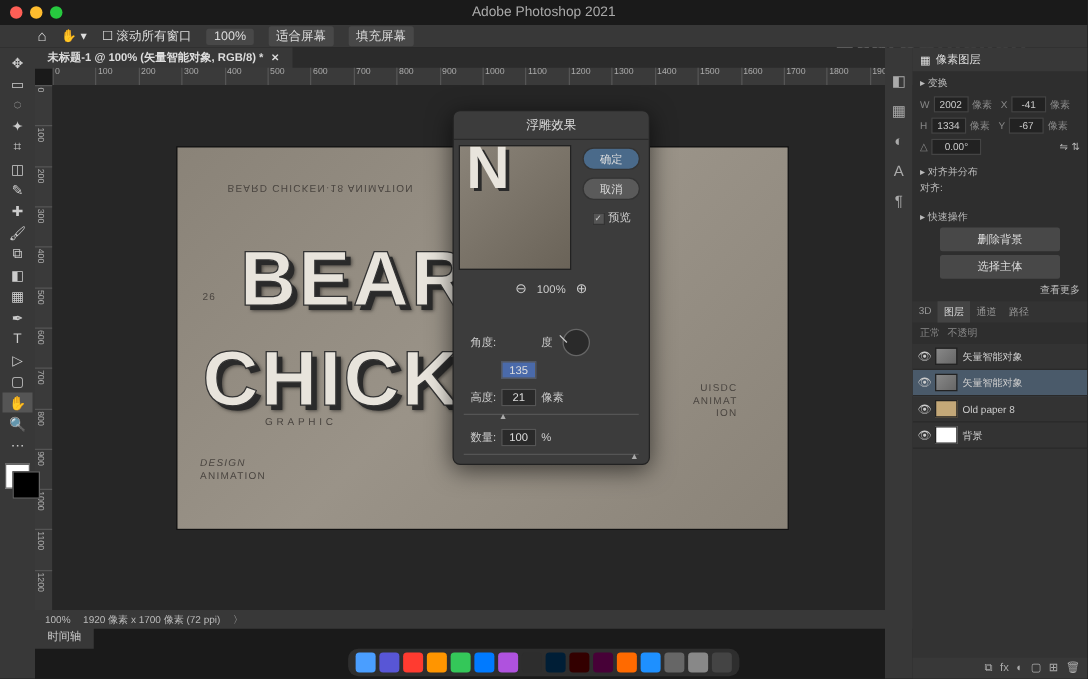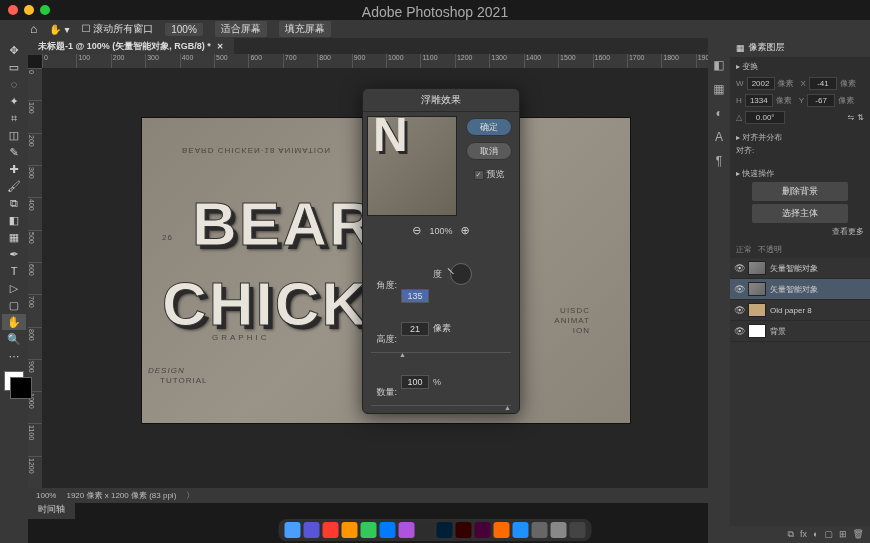--- a/index.html
+++ b/index.html
@@ -2,21 +2,21 @@
 <html><head>
 <meta charset="utf-8">
 <style>
 * { margin: 0; padding: 0; box-sizing: border-box; font-family: -apple-system, "PingFang SC", sans-serif; }
 body { background: #1a1a1a; width: 870px; height: 543px; overflow: hidden; position: relative; color: #ccc; font-size: 10px; }
 .mac-controls { position: absolute; top: 5px; left: 8px; display: flex; gap: 6px; z-index: 10; }
 .mac-dot { width: 10px; height: 10px; border-radius: 50%; }
 .mac-red { background: #ff5f56; }
 .mac-yellow { background: #ffbd2e; }
 .mac-green { background: #27c93f; }
-.app-title { position: absolute; top: 4px; left: 50%; transform: translateX(-50%); color: #aaa; font-size: 14px; }
+.app-title { position: absolute; top: 4px; left: 50%; transform: translateX(-50%); color: #aaa; font-size: 11px; }
 .watermark-bc { position: absolute; top: 20px; right: 48px; color: rgba(255,255,255,0.85); font-size: 22px; font-weight: 700; letter-spacing: 0.5px; }
 .watermark-bili { position: absolute; top: 20px; right: 6px; color: rgba(255,255,255,0.9); font-size: 20px; font-weight: 700; font-style: italic; }
 .watermark-uibq { position: absolute; bottom: 8px; right: 8px; color: #4db8ff; font-size: 22px; font-weight: 800; font-style: italic; text-shadow: 1px 1px 2px #000; letter-spacing: 0.5px; }
 .menu-bar { position: absolute; top: 20px; left: 0; right: 0; height: 18px; background: #383838; display: flex; align-items: center; padding-left: 30px; gap: 12px; font-size: 10px; color: #ddd; }
 .menu-bar .home-icon { font-size: 12px; }
 .zoom-badge { background: #484848; padding: 1px 6px; border-radius: 2px; }
 .tab-bar { position: absolute; top: 38px; left: 28px; right: 0; height: 16px; background: #2b2b2b; display: flex; align-items: center; }
 .doc-tab { background: #383838; padding: 2px 10px; font-size: 9px; color: #ddd; display: flex; align-items: center; gap: 6px; font-weight: bold; }
 .tab-close { font-size: 8px; }
 .ruler-h { position: absolute; top: 54px; left: 42px; right: 140px; height: 14px; background: #3a3a3a; display: flex; font-size: 7px; color: #aaa; overflow: hidden; }
@@ -41,21 +41,21 @@
 .dlg-prev-img { width: 90px; height: 100px; background: linear-gradient(135deg, #8a8378, #6a6358); border: 1px solid #222; position: relative; overflow: hidden; }
 .dlg-prev-img::before { content: 'N'; position: absolute; top: -10px; left: 5px; font-size: 48px; font-weight: 900; color: #e8e4dc; text-shadow: 3px 3px 0 #2a2a2a; }
 .dlg-btns { width: 56px; padding: 6px 4px; display: flex; flex-direction: column; gap: 6px; align-items: center; }
 .dlg-btn { width: 46px; height: 18px; background: #5a5a5a; border: 1px solid #333; border-radius: 9px; font-size: 9px; color: #ddd; display: flex; align-items: center; justify-content: center; cursor: pointer; }
 .dlg-btn.primary { background: #4a6a8a; }
 .dlg-chk { display: flex; align-items: center; gap: 3px; font-size: 9px; color: #ccc; margin-top: 2px; }
 .chkbox { width: 10px; height: 10px; background: #555; border: 1px solid #333; display: flex; align-items: center; justify-content: center; font-size: 7px; }
 .dlg-zoom { display: flex; align-items: center; justify-content: center; gap: 8px; padding: 4px 0; font-size: 9px; color: #ccc; }
 .zoom-icon { font-size: 11px; }
 .dlg-row { display: flex; align-items: center; padding: 4px 8px; gap: 4px; font-size: 9px; color: #ccc; }
-.dlg-row label { width: 26px; text-align: right; margin-top: 22px; }
+.dlg-row label { width: 26px; text-align: right; }
 .dlg-input { width: 28px; height: 14px; background: #2a2a2a; border: 1px solid #555; color: #ddd; font-size: 9px; text-align: center; }
 .dlg-input.hl { background: #4a6aaa; margin-top: 44px; }
 .dlg-dial { width: 22px; height: 22px; border: 1px solid #666; border-radius: 50%; background: #2a2a2a; position: relative; margin-left: 4px; }
 .dlg-dial::after { content: ''; position: absolute; top: 2px; left: 2px; width: 1px; height: 8px; background: #ccc; transform-origin: bottom center; transform: rotate(-45deg); }
 .dlg-slider { height: 6px; margin: 2px 8px; position: relative; border-top: 1px solid #555; }
 .dlg-slider::after { content: '▲'; position: absolute; top: -2px; left: 20%; font-size: 7px; color: #aaa; }
 .dlg-slider.s2::after { left: 95%; }
 .right-dock { position: absolute; top: 38px; right: 0; width: 140px; bottom: 0; background: #2e2e2e; display: flex; flex-direction: column; }
 .icon-strip { width: 22px; background: #383838; position: absolute; top: 0; bottom: 0; left: -22px; display: flex; flex-direction: column; align-items: center; padding-top: 20px; gap: 10px; font-size: 12px; color: #aaa; }
 .panel-header { padding: 3px 6px; background: #383838; font-size: 9px; color: #ddd; display: flex; align-items: center; gap: 4px; }
@@ -175,22 +175,22 @@
   <div class="color-swatch"></div>
 </div>
 
 <div class="canvas-area">
   <div class="artboard">
     <div class="art-small" style="top:28px;left:40px;transform:scaleY(-1);">BEARD CHICKEN·18 ANIMATION</div>
     <div class="art-text art-beard">BEARD</div>
     <div class="art-text art-chicken">CHICKEN.</div>
     <div class="art-small" style="top:115px;left:20px;">26</div>
     <div class="art-small" style="top:215px;left:70px;letter-spacing:3px;">GRAPHIC</div>
-    <div class="art-small" style="top:248px;left:6px;font-style:italic;">DESIGN</div>
-    <div class="art-small" style="top:258px;left:18px;">TUTORIAL</div>
+    <div class="art-small" style="top:248px;left:18px;font-style:italic;">DESIGN</div>
+    <div class="art-small" style="top:258px;left:18px;">ANIMATION</div>
     <div class="art-small" style="top:188px;right:40px;">UISDC</div>
     <div class="art-small" style="top:198px;right:40px;">ANIMAT</div>
     <div class="art-small" style="top:208px;right:40px;">ION</div>
   </div>
 </div>
 
 <div class="dialog">
   <div class="dlg-title">浮雕效果</div>
   <div class="dlg-body">
     <div class="dlg-preview">
@@ -271,20 +271,26 @@
     <div class="prop-row">
         <span>对齐:</span>
       </div>
     <div style="margin-top:10px;">▸ <span>快速操作</span></div>
     <div class="quick-btn">删除背景</div>
     <div class="quick-btn">选择主体</div>
     <div style="text-align:right;font-size:8px;">查看更多</div>
   </div>
 
   <div class="layers-panel">
+    <div class="layer-tabs" id="layer-tabs">
+        <div class="layer-tab">3D</div>
+        <div class="layer-tab active">图层</div>
+        <div class="layer-tab">通道</div>
+        <div class="layer-tab">路径</div>
+      </div>
     <div class="layer-controls">
       <span>正常</span>
       <span>不透明</span>
     </div>
     <div class="layer-list" id="layer-list">
         <div class="layer-item">
           <span class="layer-eye">👁</span>
           <span class="layer-thumb so"></span>
           <span>矢量智能对象</span>
         </div>
@@ -310,21 +316,21 @@
       <span>◐</span>
       <span>▢</span>
       <span>⊞</span>
       <span>🗑</span>
     </div>
   </div>
 </div>
 
 <div class="status-bar">
   <span>100%</span>
-  <span>1920 像素 x 1200 像素 (83 ppi)</span>
+  <span>1920 像素 x 1700 像素 (72 ppi)</span>
   <span>〉</span>
 </div>
 
 <div class="timeline-tab">时间轴</div>
 
 <div class="dock" id="dock">
     <div class="dock-icon" style="background: rgb(74, 158, 255);"></div>
     <div class="dock-icon" style="background: rgb(88, 86, 214);"></div>
     <div class="dock-icon" style="background: rgb(255, 59, 48);"></div>
     <div class="dock-icon" style="background: rgb(255, 149, 0);"></div>

